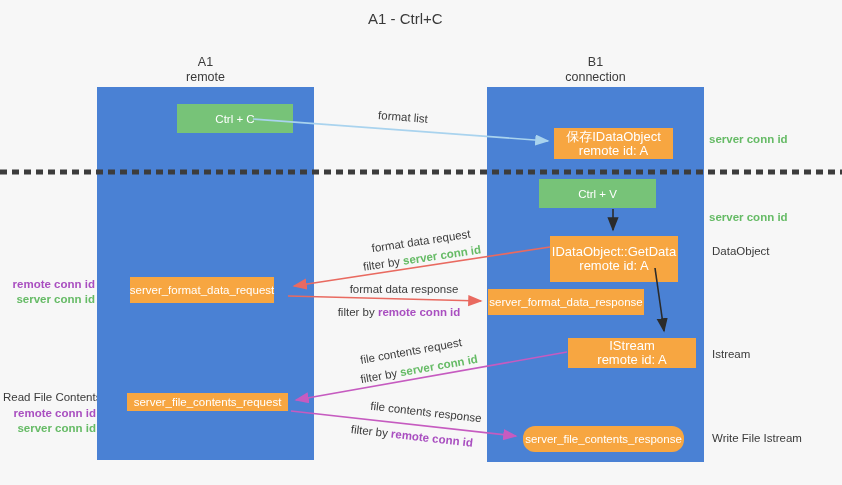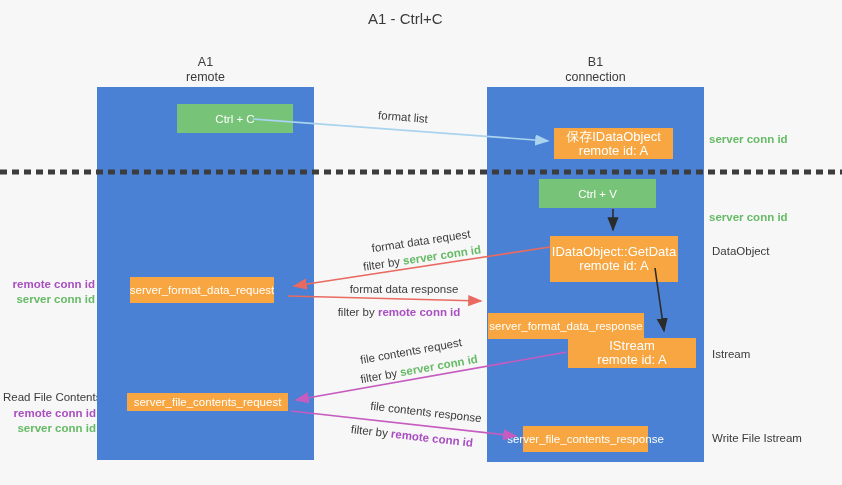--- a/index.html
+++ b/index.html
@@ -76,34 +76,34 @@
 
   <div class="node orange z2" style="left:550px;top:236px;width:128px;height:46px;">
     <div class="l2">IDataObject::GetData</div>
     <div class="l2">remote id: A</div>
   </div>
 
   <div class="node orange z2" style="left:130px;top:277px;width:144px;height:26px;">
     <div>server_format_data_request</div>
   </div>
 
-  <div class="node orange z2" style="left:488px;top:289px;width:156px;height:26px;margin-top:24px;">
+  <div class="node orange z2" style="left:488px;top:289px;width:156px;height:26px;">
     <div>server_format_data_response</div>
   </div>
 
   <div class="node orange z2" style="left:568px;top:338px;width:128px;height:30px;">
     <div class="l2">IStream</div>
     <div class="l2">remote id: A</div>
   </div>
 
   <div class="node orange z2" style="left:127px;top:393px;width:161px;height:18px;">
     <div>server_file_contents_request</div>
   </div>
 
-  <div class="node orange z2" style="left:523px;top:426px;width:125px;height:26px;">
+  <div class="node orange z2" style="left:523px;top:426px;width:161px;height:26px;border-radius:12px;">
     <div>server_file_contents_response</div>
   </div>
 
   <div class="side-label green-text" style="left:709px;top:133px;">server conn id</div>
   <div class="side-label green-text" style="left:709px;top:211px;">server conn id</div>
   <div class="side-label black-text" style="left:712px;top:245px;">DataObject</div>
   <div class="side-label black-text" style="left:712px;top:348px;">Istream</div>
   <div class="side-label black-text" style="left:712px;top:432px;">Write File Istream</div>
 
   <div class="side-label side-left purple-text" style="left:0;width:95px;top:278px;">remote conn id</div>

